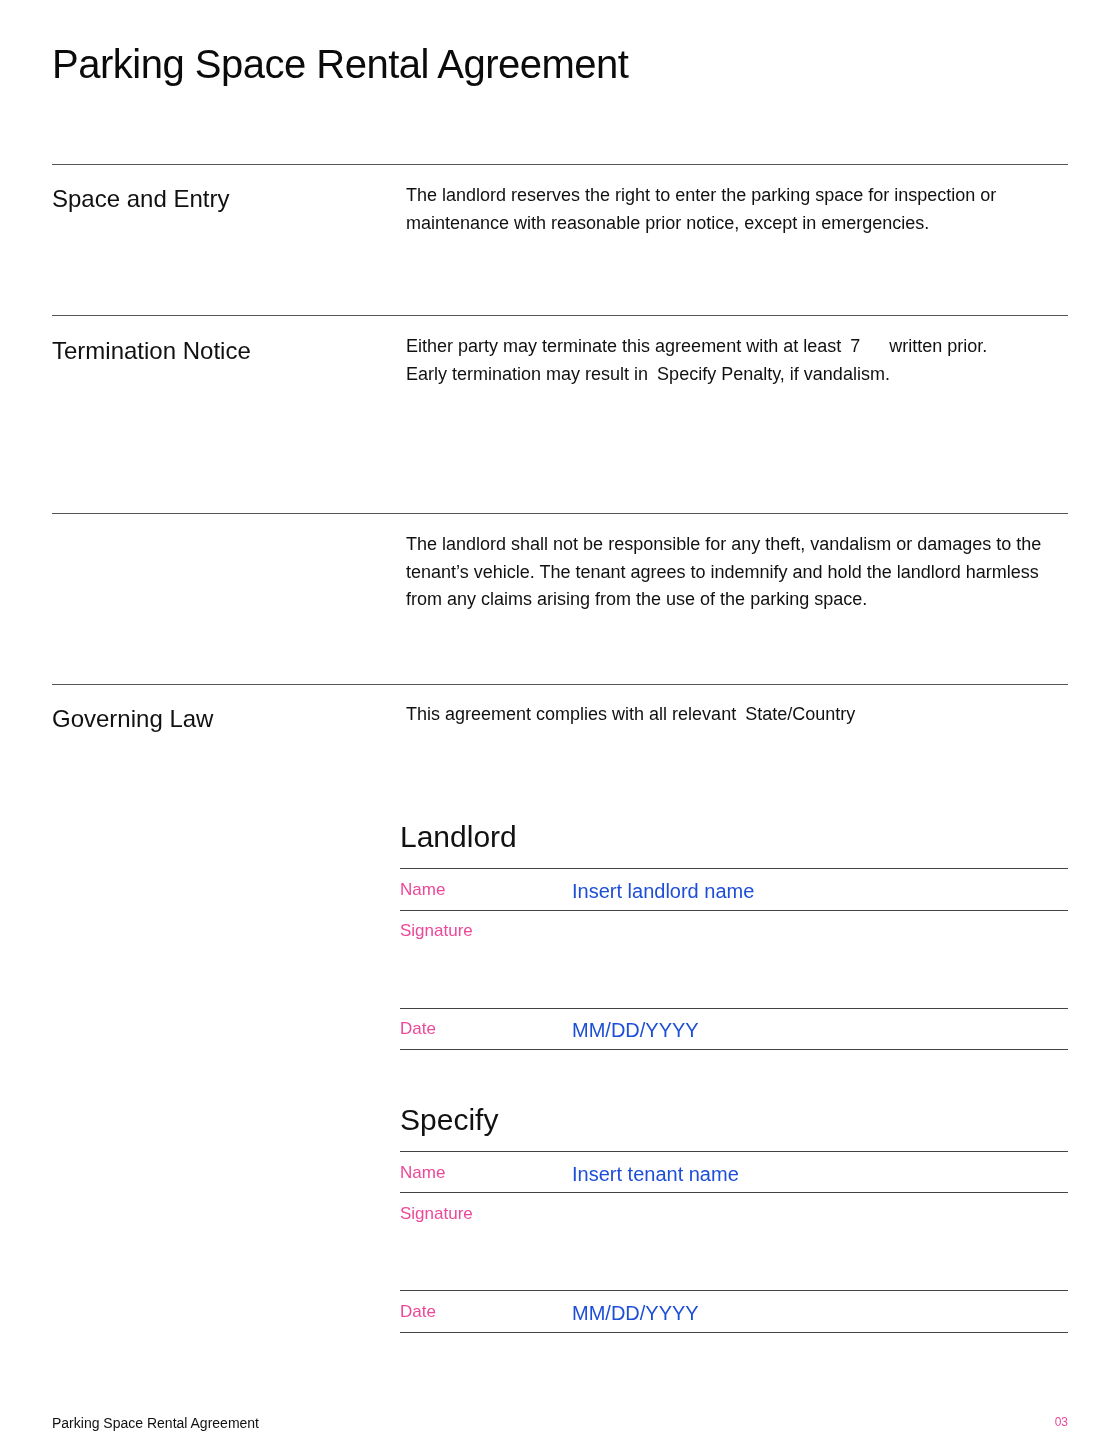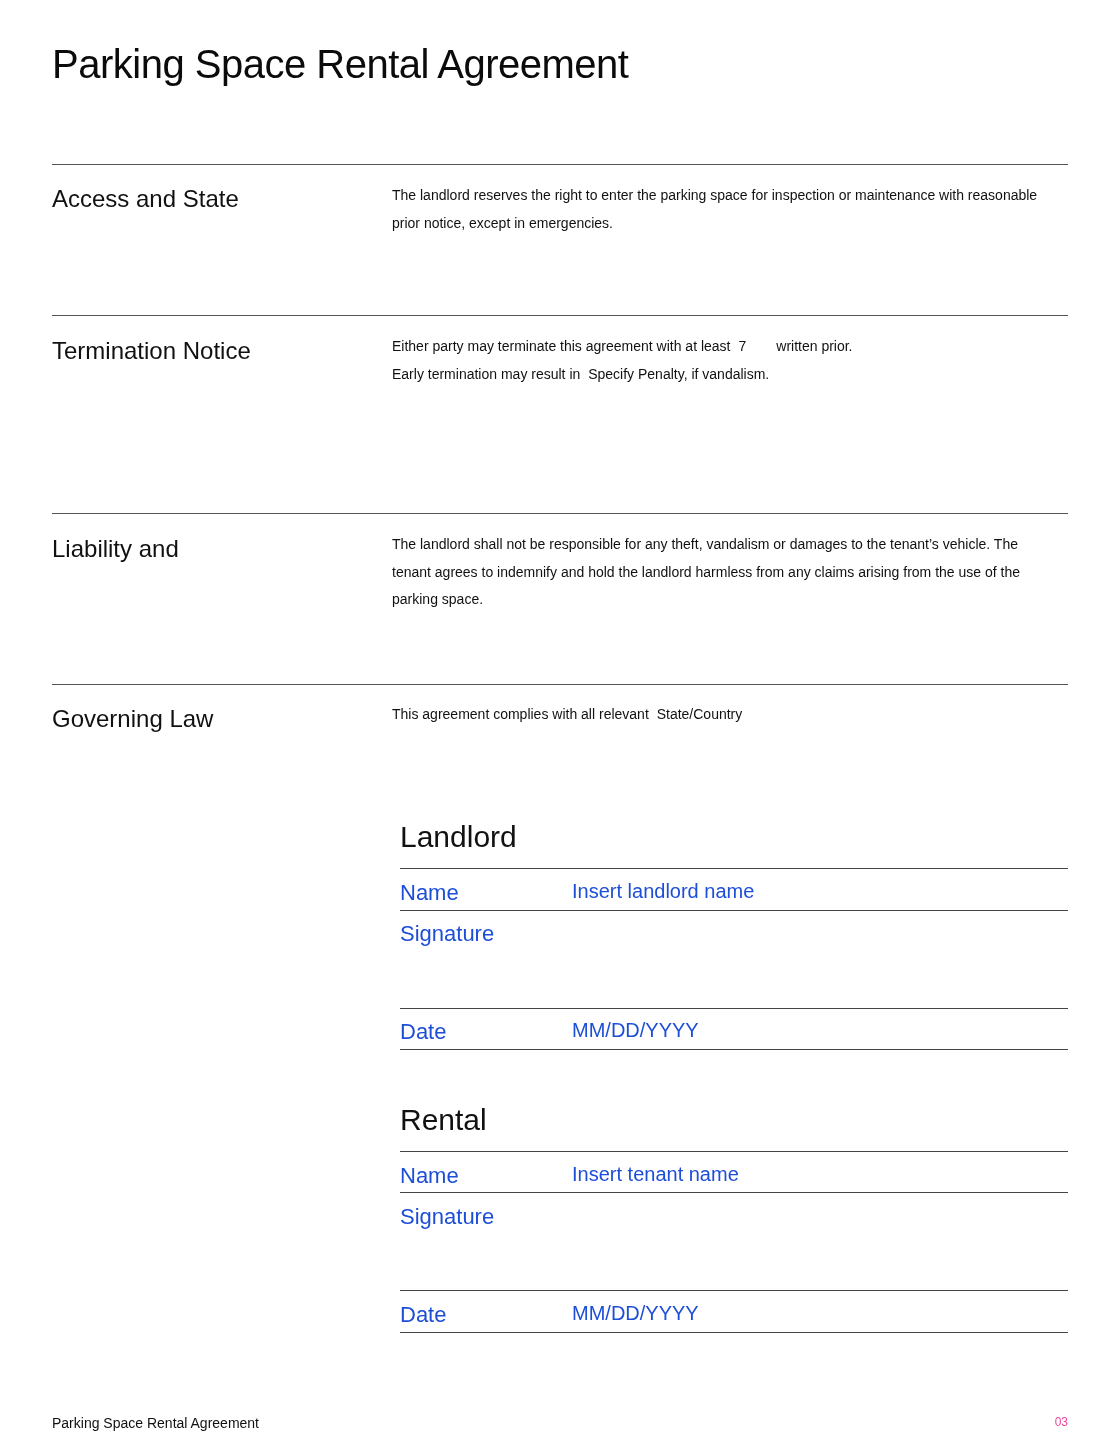--- a/index.html
+++ b/index.html
@@ -1,54 +1,53 @@
 <!DOCTYPE html>
 <html><head>
 <meta charset="utf-8">
 <style>
   html, body { margin: 0; padding: 0; background: #ffffff; }
   body { width: 1120px; height: 1449px; position: relative; font-family: "Liberation Sans", sans-serif; color: #111; overflow: hidden; }
   .title { position: absolute; left: 52px; top: 42px; font-size: 40px; font-weight: 400; letter-spacing: -0.5px; margin: 0; color: #0b0b0b; }
   .rule { position: absolute; left: 52px; width: 1016px; height: 0; border-top: 1.5px solid #555; }
   .sec-label { position: absolute; left: 52px; font-size: 24px; line-height: 31px; color: #111; width: 300px; }
-  .sec-body { position: absolute; left: 392px; width: 668px; font-size: 14px; line-height: 27.5px; color: #111; }
+  .sec-body { position: absolute; left: 406px; width: 668px; font-size: 18px; line-height: 27.5px; color: #111; }
   .sec-body .fill { margin: 0 4px; }
   .party-title { position: absolute; left: 400px; font-size: 30px; color: #111; }
   .frule { position: absolute; left: 400px; width: 668px; border-top: 1.5px solid #444; }
-  .flabel { position: absolute; left: 400px; font-size: 22px; color: #1d4ed8; }
+  .flabel { position: absolute; left: 400px; font-size: 17px; color: #ec4899; }
   .fvalue { position: absolute; left: 572px; font-size: 20px; color: #1d4ed8; }
   .footer-left { position: absolute; left: 52px; top: 1415px; font-size: 14px; color: #111; }
   .footer-right { position: absolute; right: 52px; top: 1415px; font-size: 12px; color: #ec4899; }
 </style>
 </head>
 <body>
 
 <h1 class="title">Parking Space Rental Agreement</h1>
 
 <div class="rule" style="top:164px;"></div>
-<div class="sec-label" style="top:183px;">Access and State</div>
+<div class="sec-label" style="top:183px;">Space and Entry</div>
 <div class="sec-body" style="top:182px;">The landlord reserves the right to enter the parking space for inspection or maintenance with reasonable prior notice, except in emergencies.</div>
 
 <div class="rule" style="top:315px;"></div>
 <div class="sec-label" style="top:335px;">Termination Notice</div>
 <div class="sec-body" style="top:333px;">
   <div>
     <span>Either party may terminate this agreement with at least</span>
     <span class="fill" style="display:inline-block; min-width:30px;">7</span>
     <span>written prior.</span>
   </div>
   <div>
     <span>Early termination may result in</span>
     <span class="fill">Specify Penalty, if vandalism.</span>
   </div>
 </div>
 
 <div class="rule" style="top:513px;"></div>
 <div class="sec-label" style="top:533px;">
-  <div>Liability and</div>
 </div>
 <div class="sec-body" style="top:531px;">The landlord shall not be responsible for any theft, vandalism or damages to the tenant’s vehicle. The tenant agrees to indemnify and hold the landlord harmless from any claims arising from the use of the parking space.</div>
 
 <div class="rule" style="top:684px;"></div>
 <div class="sec-label" style="top:703px;">Governing Law</div>
 <div class="sec-body" style="top:701px;">
   <div>
     <span>This agreement complies with all relevant</span>
     <span class="fill">State/Country</span>
   </div>
@@ -59,21 +58,21 @@
 <div class="flabel" style="top:880px;">Name</div>
 <div class="fvalue" style="top:880px;">Insert landlord name</div>
 <div class="frule" style="top:910px;"></div>
 <div class="flabel" style="top:921px;">Signature</div>
 <div style="position:absolute; left:572px; top:912px; width:496px; height:94px;"></div>
 <div class="frule" style="top:1008px;"></div>
 <div class="flabel" style="top:1019px;">Date</div>
 <div class="fvalue" style="top:1019px;">MM/DD/YYYY</div>
 <div class="frule" style="top:1049px;"></div>
 
-<div class="party-title" style="top:1103px;">Rental</div>
+<div class="party-title" style="top:1103px;">Specify</div>
 <div class="frule" style="top:1151px;"></div>
 <div class="flabel" style="top:1163px;">Name</div>
 <div class="fvalue" style="top:1163px;">Insert tenant name</div>
 <div class="frule" style="top:1192px;"></div>
 <div class="flabel" style="top:1204px;">Signature</div>
 <div style="position:absolute; left:572px; top:1194px; width:496px; height:94px;"></div>
 <div class="frule" style="top:1290px;"></div>
 <div class="flabel" style="top:1302px;">Date</div>
 <div class="fvalue" style="top:1302px;">MM/DD/YYYY</div>
 <div class="frule" style="top:1332px;"></div>

